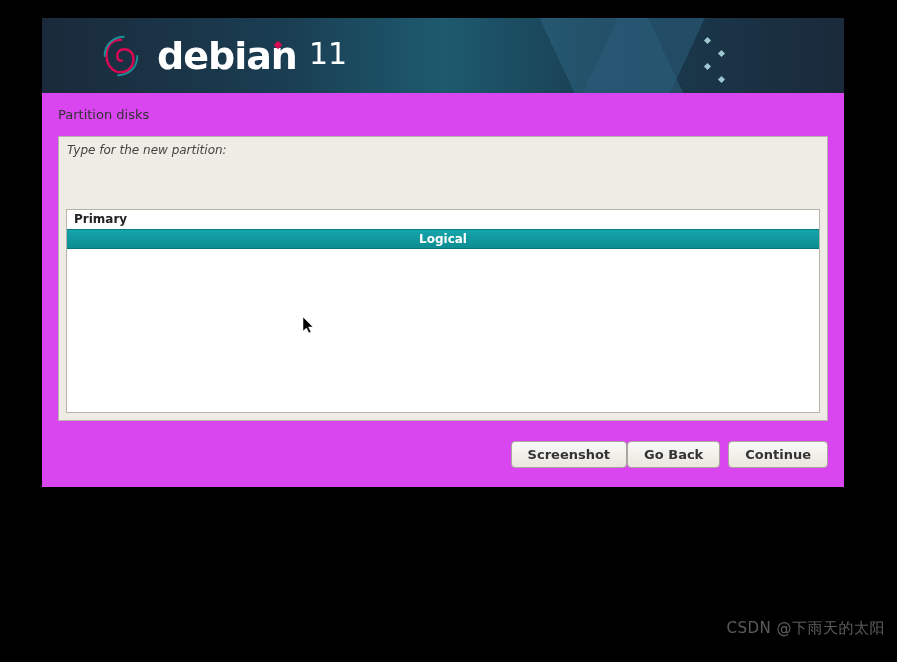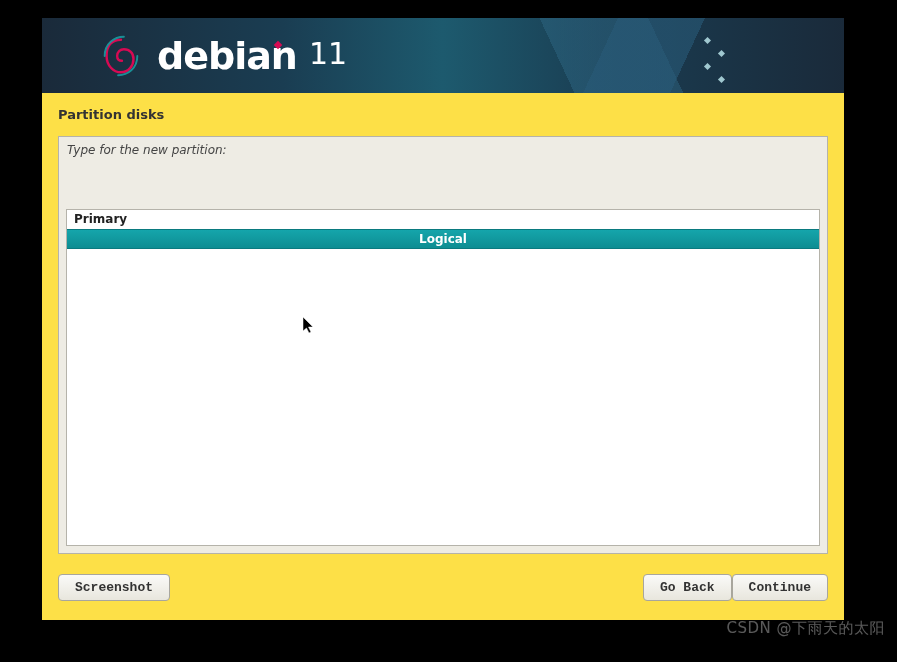--- a/index.html
+++ b/index.html
@@ -16,22 +16,22 @@
       font-size: 13px;
       position: relative;
       overflow: hidden;
     }
     
     .installer-window {
       position: absolute;
       left: 42px;
       top: 18px;
       width: 802px;
-      height: 602px;
-      background: #fde047;
+      height: 469px;
+      background: #d946ef;
       display: flex;
       flex-direction: column;
     }
     
     .header-banner {
       height: 75px;
       background: linear-gradient(to right, #1a2a3a 0%, #1a3d52 30%, #1d5a6e 50%, #1a3d52 70%, #1a2a3a 100%);
       position: relative;
       overflow: hidden;
       display: flex;
@@ -105,21 +105,21 @@
     }
     
     .content-area {
       flex: 1;
       padding: 14px 16px;
       display: flex;
       flex-direction: column;
     }
     
     .page-title {
-      font-weight: bold;
+      font-weight: normal;
       font-size: 13px;
       color: #333;
       margin-bottom: 14px;
     }
     
     .option-panel {
       border: 1px solid #b5b3aa;
       flex: 1;
       background: #eeece4;
       display: flex;
@@ -159,28 +159,28 @@
       background: #0f9aa0;
       background: linear-gradient(to bottom, #15a5ab 0%, #0d8d92 100%);
       color: #fff;
       border-top: 1px solid #0a7a7f;
       border-bottom: 1px solid #0a7a7f;
       text-align: center;
     }
     
     .button-bar {
       display: flex;
-      justify-content: space-between;
+      justify-content: flex-end;
       align-items: center;
       padding-bottom: 5px;
-      font-family: Liberation Mono, monospace;
     }
     
     .button-bar-right {
       display: flex;
+      gap: 8px;
     }
     
     .btn {
       background: linear-gradient(to bottom, #fafaf8 0%, #e8e6dd 100%);
       border: 1px solid #a8a69d;
       border-radius: 4px;
       padding: 5px 16px;
       font-size: 13px;
       font-weight: bold;
       color: #333;

